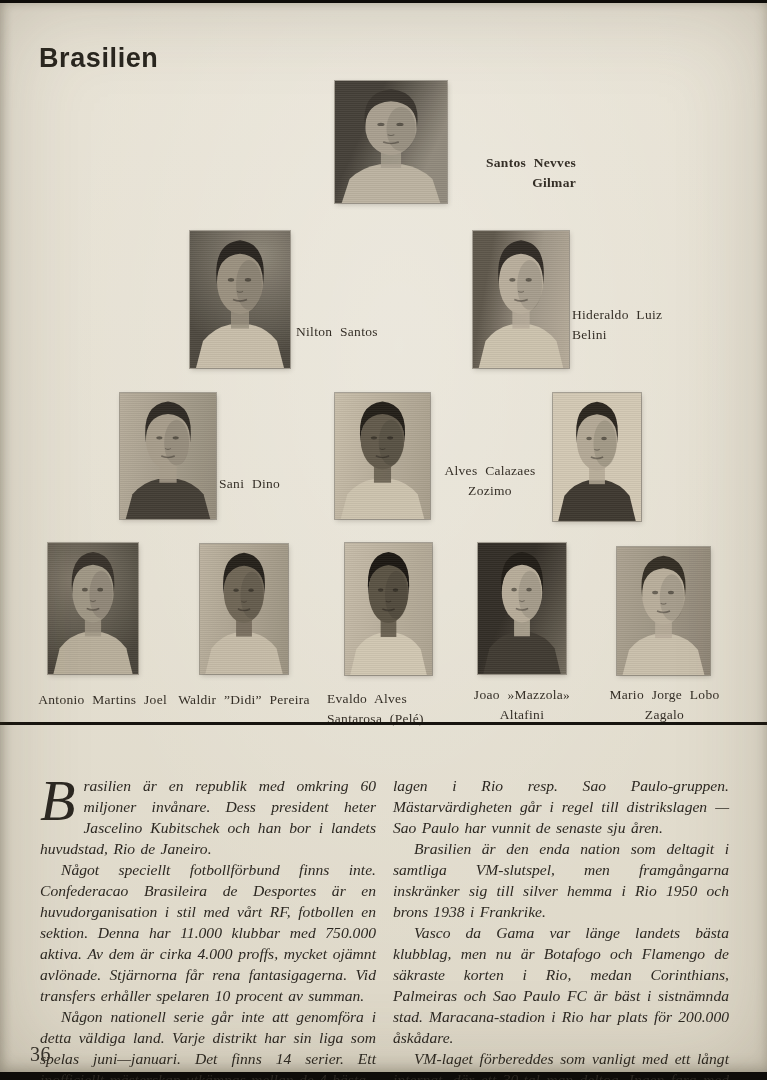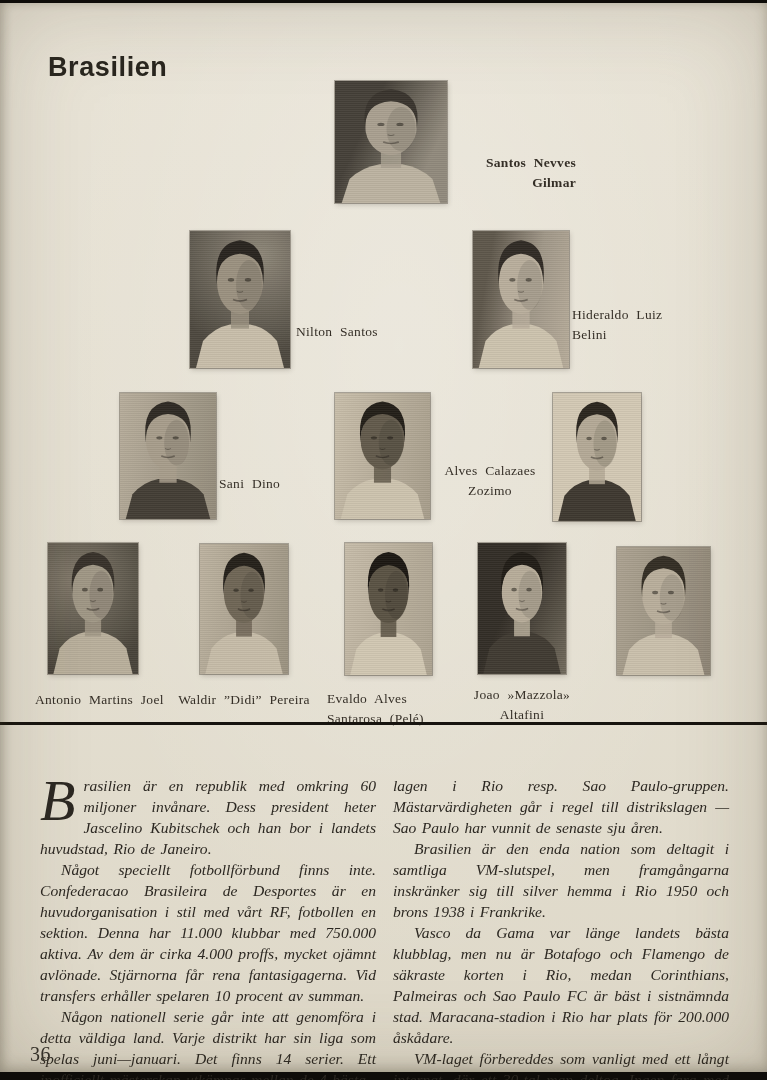--- a/index.html
+++ b/index.html
@@ -18,21 +18,21 @@
       linear-gradient(180deg,#e8e3d6 0%,#e4dfd1 55%,#ded8c8 100%);
   }
   .page::after{
     content:"";position:absolute;inset:0;pointer-events:none;
     box-shadow:
       inset 0 0 90px rgba(80,68,44,0.22),
       inset 3px 0 10px rgba(50,42,26,0.18),
       inset 0 -6px 14px rgba(50,42,26,0.18);
   }
   .title{
-    position:absolute;left:39px;top:40px;margin:9px;
+    position:absolute;left:39px;top:40px;margin:0;
     font-family:"Liberation Sans", sans-serif;
     font-weight:700;font-size:27px;letter-spacing:0.6px;
     color:#29261f;
   }
   
   .photos{position:absolute;inset:0;}
   .pic{
     position:absolute;overflow:hidden;
     box-shadow:0 0 0 1px rgba(45,38,26,0.35), 1px 2px 5px rgba(45,38,26,0.22);
     filter:sepia(0.12) contrast(0.96);
@@ -57,21 +57,21 @@
   .cap-2{left:296px;top:319px;width:150px;text-align:left;}
   .pic-3{left:473px;top:228px;width:96px;height:137px;}
   .cap-3{left:572px;top:302px;width:130px;text-align:left;}
   .pic-4{left:120px;top:390px;width:96px;height:126px;}
   .cap-4{left:219px;top:471px;width:120px;text-align:left;}
   .pic-5{left:335px;top:390px;width:95px;height:126px;}
   .cap-5{left:428px;top:458px;width:124px;text-align:center;}
   .pic-6{left:553px;top:390px;width:88px;height:128px;}
   .cap-6{left:634px;top:461px;width:133px;text-align:center;}
   .pic-7{left:48px;top:540px;width:90px;height:131px;}
-  .cap-7{left:35px;top:687px;width:146px;text-align:left;}
+  .cap-7{left:21px;top:687px;width:146px;text-align:right;}
   .pic-8{left:200px;top:541px;width:88px;height:130px;}
   .cap-8{left:168px;top:687px;width:152px;text-align:center;}
   .pic-9{left:345px;top:540px;width:87px;height:132px;}
   .cap-9{left:327px;top:686px;width:124px;text-align:left;}
   .pic-10{left:478px;top:540px;width:88px;height:131px;}
   .cap-10{left:458px;top:682px;width:128px;text-align:center;}
   .pic-11{left:617px;top:544px;width:93px;height:128px;}
   .cap-11{left:598px;top:682px;width:133px;text-align:center;}
   
   .pic-1{--skin:#a59d90;--hair:#35302a;--shirt:#b8b1a2;
@@ -285,20 +285,22 @@
           <rect x="41" y="70" width="18" height="24" fill="var(--skin)" opacity="0.85"></rect>
           <ellipse cx="50" cy="49" rx="23" ry="31" fill="var(--skin)"></ellipse>
           <path d="M27,52 Q22,12 50,9 Q78,12 73,52 Q74,24 50,22 Q26,24 27,52 Z" fill="var(--hair)"></path>
           <ellipse cx="59" cy="52" rx="13" ry="24" fill="rgba(0,0,0,0.10)"></ellipse>
           <ellipse cx="41" cy="47" rx="3.2" ry="1.8" fill="rgba(20,15,10,0.5)"></ellipse>
           <ellipse cx="58" cy="47" rx="3.2" ry="1.8" fill="rgba(20,15,10,0.5)"></ellipse>
           <path d="M47,58 q3,2 6,0" stroke="rgba(20,15,10,0.35)" stroke-width="1.2" fill="none"></path>
           <path d="M43,66 q7,3 14,0" stroke="rgba(20,15,10,0.4)" stroke-width="1.6" fill="none"></path>
         </svg>
       </div>
+      <div class="cap cap-11">Mario Jorge Lobo
+Zagalo</div>
     </div>
 
   <hr class="rule">
 
   <div class="article">
     <div class="col" id="col-left">
         <p><span class="dropcap">B</span>rasilien är en republik med omkring 60 miljoner invånare. Dess president heter Jascelino Kubitschek och han bor i landets huvudstad, Rio de Janeiro.</p>
         <p class="indent">Något speciellt fotbollförbund finns inte. Confederacao Brasileira de Desportes är en huvudorganisation i stil med vårt RF, fotbollen en sektion. Denna har 11.000 klubbar med 750.000 aktiva. Av dem är cirka 4.000 proffs, mycket ojämnt avlönade. Stjärnorna får rena fantasigagerna. Vid transfers erhåller spelaren 10 procent av summan.</p>
         <p class="indent">Någon nationell serie går inte att genomföra i detta väldiga land. Varje distrikt har sin liga som spelas juni—januari. Det finns 14 serier. Ett inofficiellt mästerskap utkämpas mellan de 4 bästa</p>
       </div>

